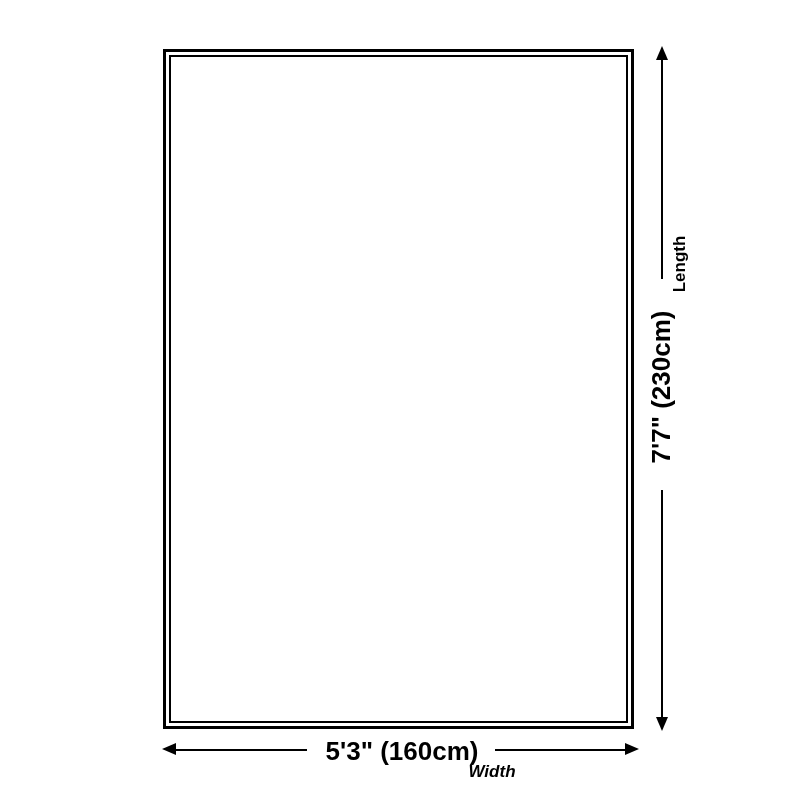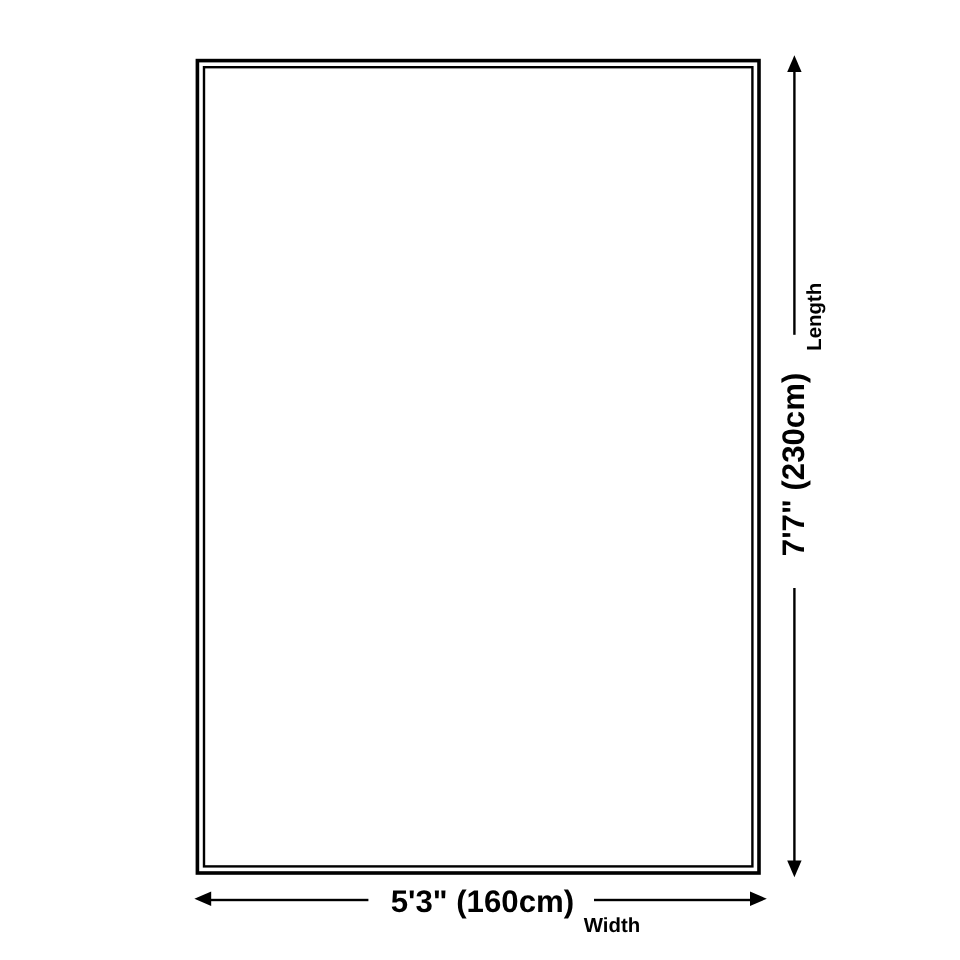--- a/index.html
+++ b/index.html
@@ -92,22 +92,23 @@
   }
   .length-label {
     left: 679px; top: 264px;
     transform: translate(-50%, -50%) rotate(-90deg);
   }
   .width-value {
     left: 402px; top: 751px;
     transform: translate(-50%, -50%);
   }
   .width-label {
-    left: 510px; top: 771px;
+    left: 492px; top: 771px;
     transform: translate(-50%, -50%);
+    font-style: italic;
   }
 </style>
 </head>
 <body>
 
 <div class="canvas">
 
   <div class="rug-outer">
     <div class="rug-inner"></div>
   </div>

